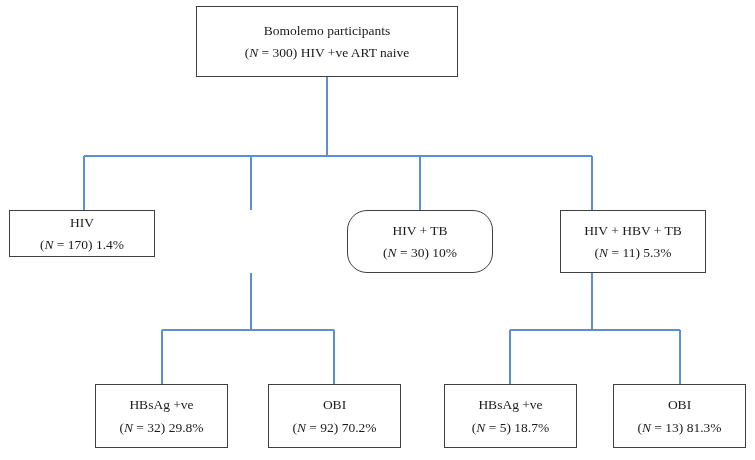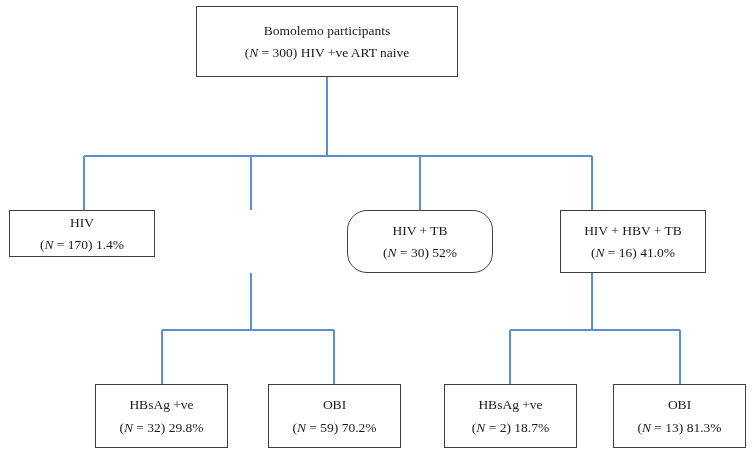--- a/index.html
+++ b/index.html
@@ -85,41 +85,41 @@
   </div>
 
   <div class="node" style="left:9px; top:210px; width:146px; height:47px;justify-content:center;">
     <span class="line1">HIV</span>
     <span class="line2"><span>(</span><span class="nvar">N</span><span> = 170) 1.4%</span></span>
   </div>
 
 
   <div class="node" style="left:347px; top:210px; width:146px; height:63px;border-radius:20px;">
     <span class="line1">HIV + TB</span>
-    <span class="line2"><span>(</span><span class="nvar">N</span><span> = 30) 52%</span></span>
+    <span class="line2"><span>(</span><span class="nvar">N</span><span> = 30) 10%</span></span>
   </div>
 
   <div class="node" style="left:519px; top:210px; width:146px; height:63px;margin-left:41px;">
     <span class="line1">HIV + HBV + TB</span>
-    <span class="line2"><span>(</span><span class="nvar">N</span><span> = 16) 41.0%</span></span>
+    <span class="line2"><span>(</span><span class="nvar">N</span><span> = 11) 5.3%</span></span>
   </div>
 
   <div class="node" style="left:95px; top:384px; width:133px; height:64px;">
     <span class="line1">HBsAg +ve</span>
     <span class="line2"><span>(</span><span class="nvar">N</span><span> = 32) 29.8%</span></span>
   </div>
 
   <div class="node" style="left:268px; top:384px; width:133px; height:64px;">
     <span class="line1">OBI</span>
-    <span class="line2"><span>(</span><span class="nvar">N</span><span> = 59) 70.2%</span></span>
+    <span class="line2"><span>(</span><span class="nvar">N</span><span> = 92) 70.2%</span></span>
   </div>
 
   <div class="node" style="left:444px; top:384px; width:133px; height:64px;">
     <span class="line1">HBsAg +ve</span>
-    <span class="line2"><span>(</span><span class="nvar">N</span><span> = 2) 18.7%</span></span>
+    <span class="line2"><span>(</span><span class="nvar">N</span><span> = 5) 18.7%</span></span>
   </div>
 
   <div class="node" style="left:613px; top:384px; width:133px; height:64px;">
     <span class="line1">OBI</span>
     <span class="line2"><span>(</span><span class="nvar">N</span><span> = 13) 81.3%</span></span>
   </div>
 
 </div>
 
 </body></html>

